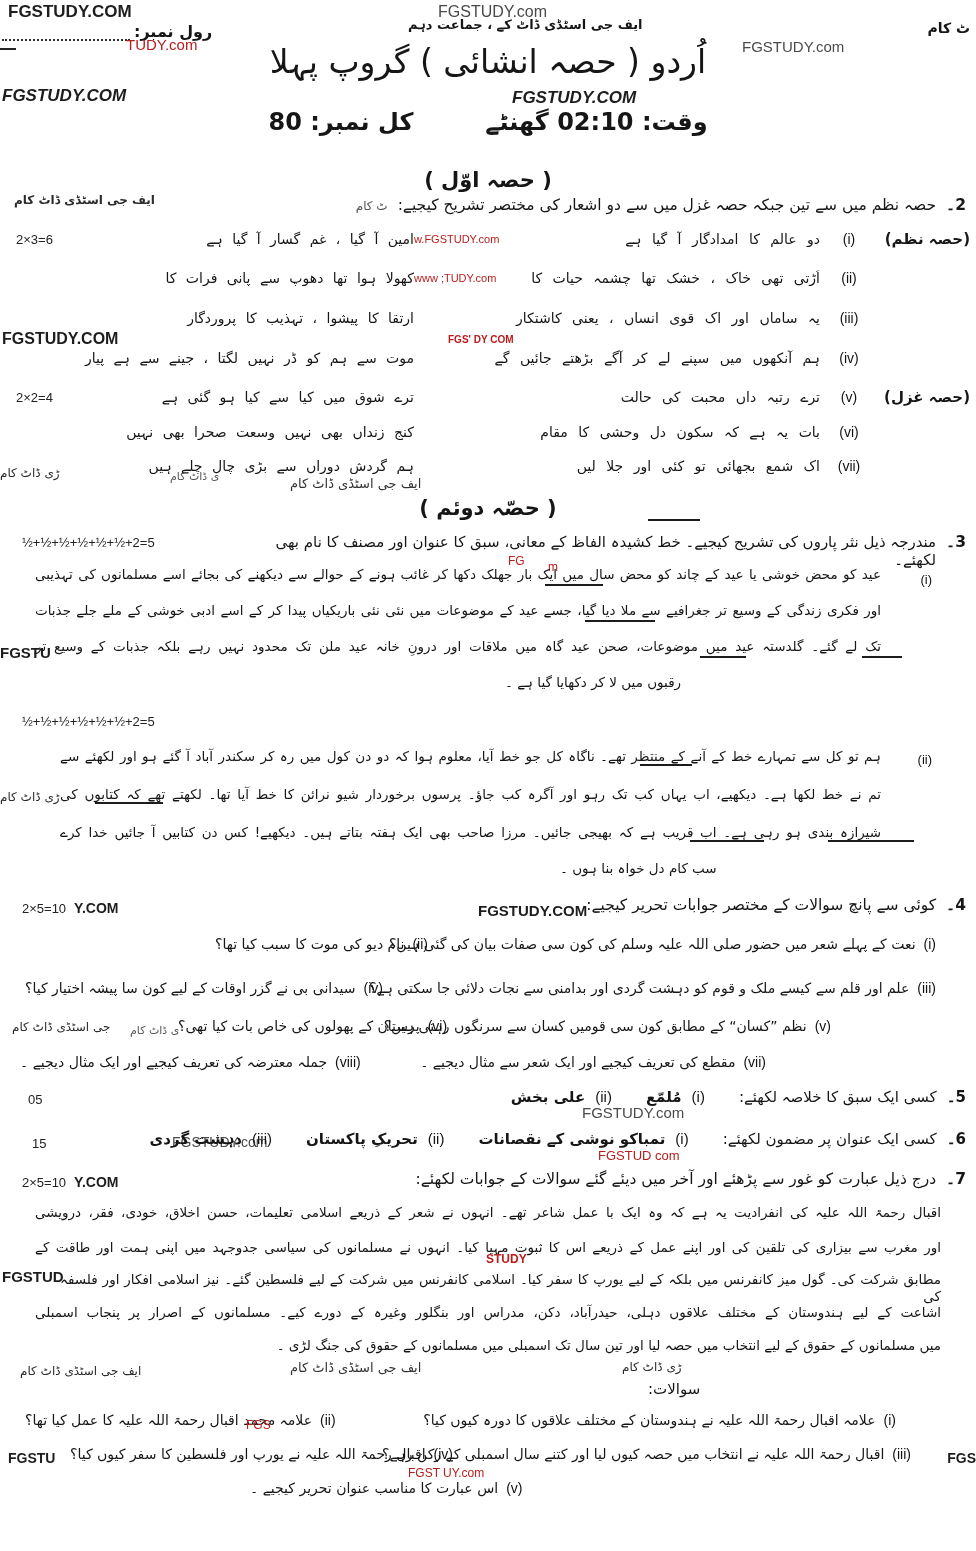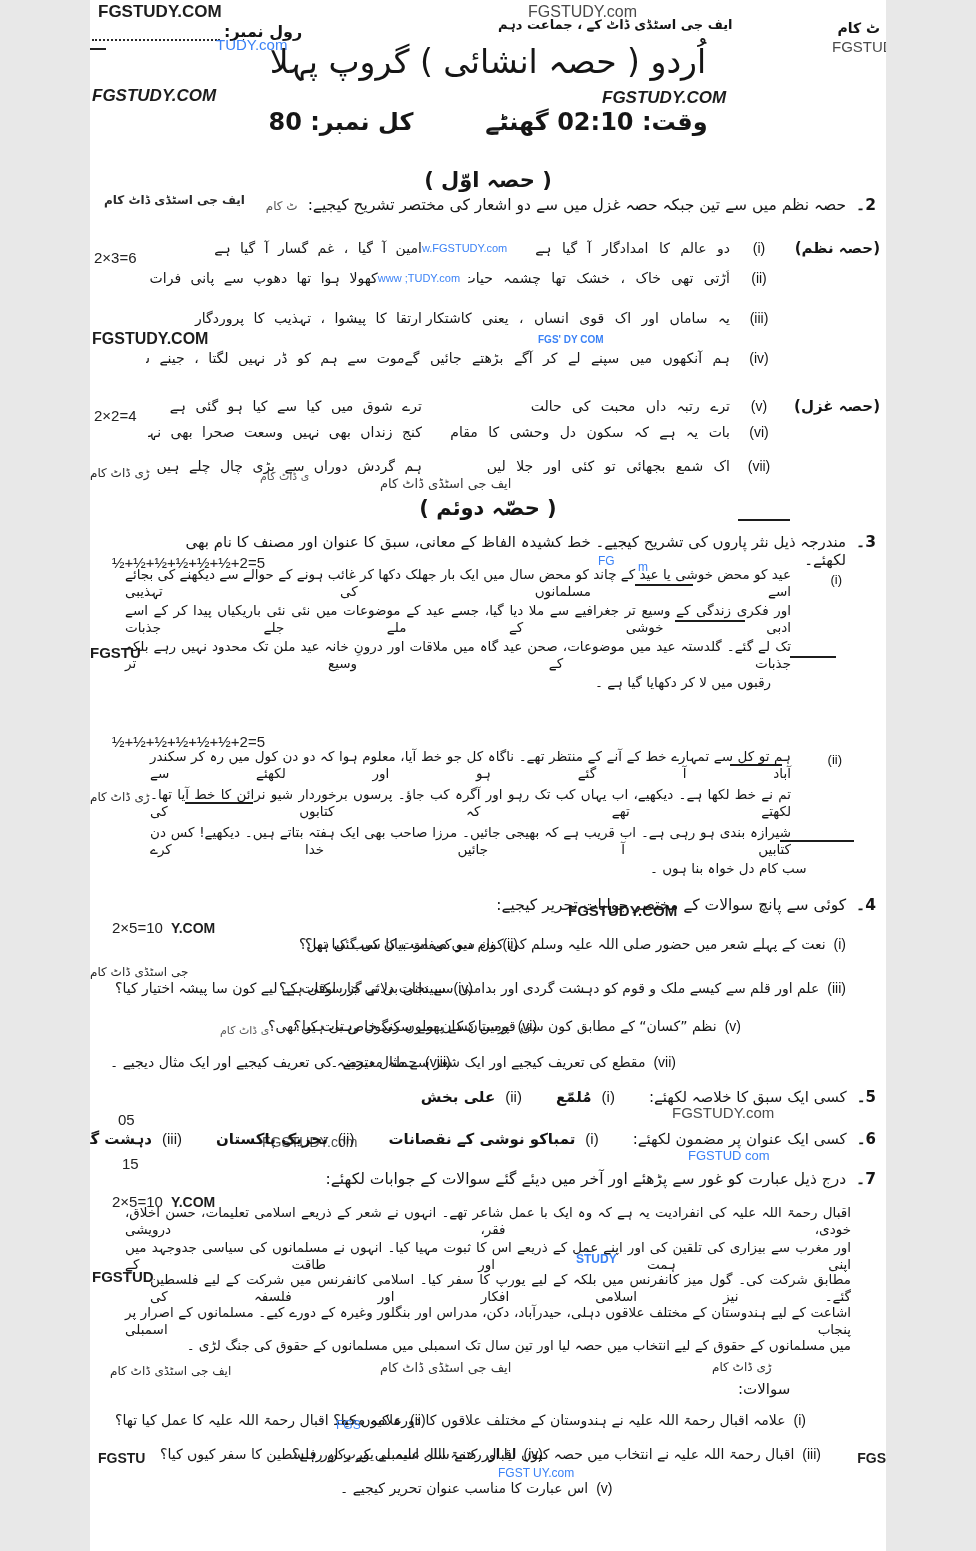--- a/index.html
+++ b/index.html
@@ -1,35 +1,35 @@
 <!DOCTYPE html>
 <html lang="ur"><head>
 <meta charset="utf-8">
 <style>
   html,body{margin:0;padding:0;background:#e8e8e8;}
-  .page{position:relative;width:796px;height:1551px;background:#ffffff;
+  .page{position:relative;width:976px;height:1551px;background:#ffffff;
         font-family:"DejaVu Sans",sans-serif;color:#161616;overflow:hidden;margin:0 auto;}
   .abs{position:absolute;}
   .u{direction:rtl;}
   .ltr{direction:ltr;unicode-bidi:isolate;}
   .lat{font-family:"Liberation Sans","DejaVu Sans",sans-serif;}
   .wm-bold{font-family:"Liberation Sans","DejaVu Sans",sans-serif;font-weight:bold;color:#1d1d1d;}
   .wm-bi{font-family:"Liberation Sans","DejaVu Sans",sans-serif;font-weight:bold;font-style:italic;color:#1d1d1d;}
   .wm-reg{font-family:"Liberation Sans","DejaVu Sans",sans-serif;color:#4a4a4a;}
-  .wm-faint{font-family:"Liberation Sans","DejaVu Sans",sans-serif;color:#3b82f6;}
+  .wm-faint{font-family:"Liberation Sans","DejaVu Sans",sans-serif;color:#b91c1c;}
   .wm-urdu{direction:rtl;color:#2b2b2b;}
   .dotline{display:inline-block;border-bottom:2px dotted #2a2a2a;height:12px;}
   .title{width:100%;text-align:center;font-size:33px;font-weight:normal;letter-spacing:1px;}
   .timerow{width:100%;display:flex;direction:rtl;justify-content:center;gap:72px;
            font-size:24px;font-weight:bold;}
   .h-part{width:100%;text-align:center;font-size:21px;font-weight:bold;}
   .qhead{display:flex;direction:rtl;align-items:baseline;gap:10px;font-size:15.5px;}
   .qnum{font-weight:bold;white-space:nowrap;}
-  .marks{font-family:"Liberation Sans","DejaVu Sans",sans-serif;font-size:15px;color:#222;
-         direction:ltr;white-space:nowrap;margin-top:19px;}
+  .marks{font-family:"Liberation Sans","DejaVu Sans",sans-serif;font-size:13px;color:#222;
+         direction:ltr;white-space:nowrap;}
   .c-row{position:absolute;width:100%;display:flex;direction:rtl;align-items:center;
          padding:0 6px 0 4px;box-sizing:border-box;font-size:14px;}
   .c-right{display:flex;direction:rtl;align-items:center;gap:8px;width:556px;}
   .c-sec{width:92px;font-weight:bold;font-size:15px;white-space:nowrap;}
   .c-num{width:42px;text-align:center;color:#111;}
   .c-first{flex:1;white-space:nowrap;word-spacing:6px;overflow:hidden;}
   .c-second{width:332px;white-space:nowrap;word-spacing:5px;text-align:right;overflow:hidden;}
   .c-marks{width:66px;text-align:left;}
   .p-line{position:absolute;direction:rtl;font-size:13.5px;line-height:1.25;
           text-align:justify;text-align-last:justify;}
@@ -219,21 +219,21 @@
     <span class="sq-item" style="right:40px;">
       <span class="sq-n ltr lat">(iii)</span>
       <span>علم اور قلم سے کیسے ملک و قوم کو دہشت گردی اور بدامنی سے نجات دلائی جا سکتی ہے؟</span>
     </span>
     <span class="sq-item" style="left:25px;">
       <span class="sq-n ltr lat">(iv)</span>
       <span>سیدانی بی نے گزر اوقات کے لیے کون سا پیشہ اختیار کیا؟</span>
     </span>
   </div>
 
-  <div class="abs wm-urdu" style="top:965px;left:0;font-size:12px;">جی اسٹڈی ڈاٹ کام</div>
+  <div class="abs wm-urdu" style="top:1020px;left:0;font-size:12px;padding-left:12px;">جی اسٹڈی ڈاٹ کام</div>
   <div class="sq-row" style="top:1018px;">
     <span class="sq-item" style="right:145px;">
       <span class="sq-n ltr lat">(v)</span>
       <span>نظم ”کسان“ کے مطابق کون سی قومیں کسان سے سرنگوں رہتی ہیں؟</span>
     </span>
     <span class="sq-item" style="left:178px;">
       <span class="sq-n ltr lat">(vi)</span>
       <span>پرستان کے پھولوں کی خاص بات کیا تھی؟</span>
     </span>
   </div>

